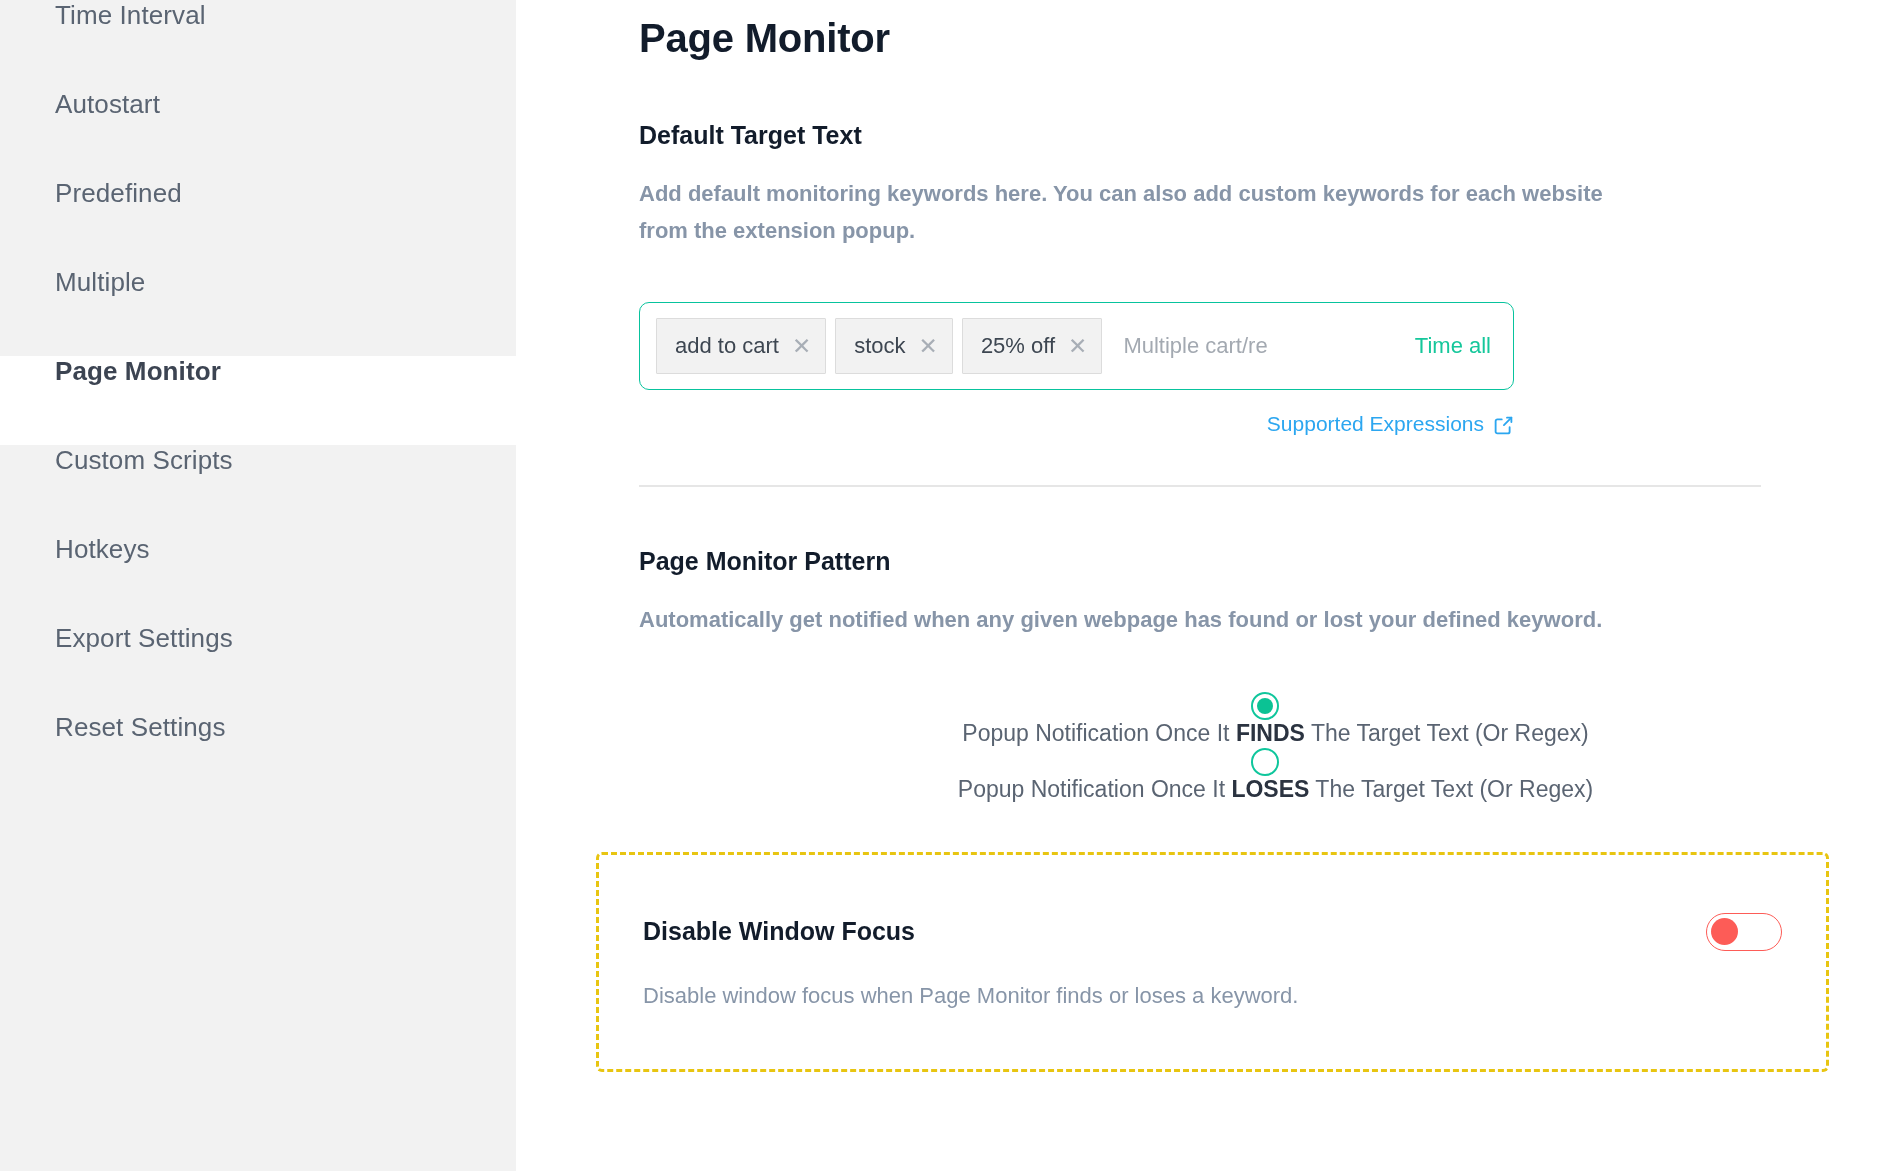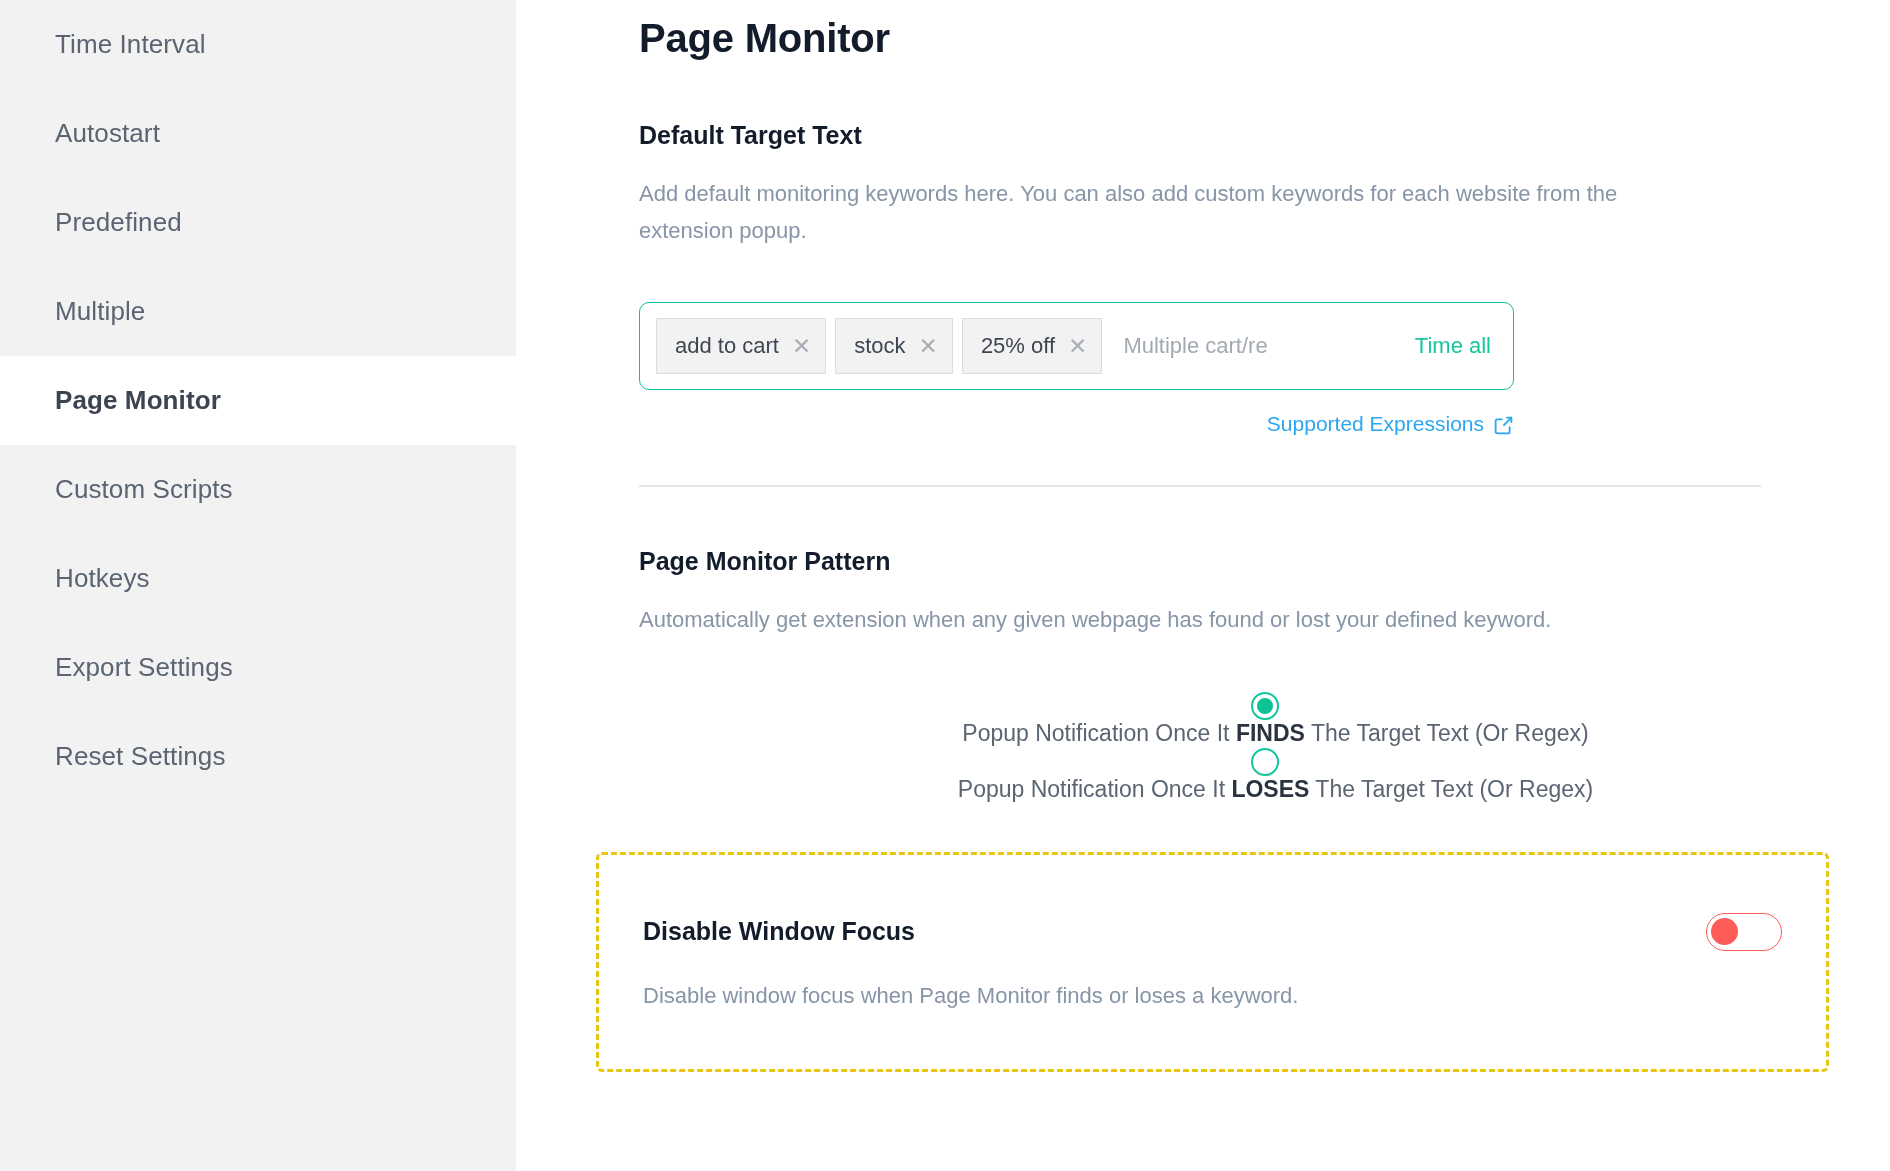--- a/index.html
+++ b/index.html
@@ -22,21 +22,21 @@
     width: 516px;
     flex: 0 0 516px;
     background: #f2f2f2;
     padding-top: 0px;
     position: relative;
   }
   .nav-list { list-style: none; }
   .nav-item {
     height: 89px;
     display: flex;
-    align-items: center;
+    align-items: flex-start;
     padding-left: 55px;
     font-size: 26px;
     color: #5a6472;
     letter-spacing: 0.1px;
     cursor: pointer;
     background: transparent;
   }
   .nav-item.active {
     background: #ffffff;
     color: #3c4452;
@@ -66,21 +66,21 @@
     font-weight: 700;
     color: #121c2b;
     margin-top: 60px;
   }
   .section-desc {
     font-size: 22px;
     color: #8795a8;
     line-height: 1.66;
     margin-top: 26px;
     max-width: 1010px;
-    font-weight: 400;
+    font-weight: 700;
   }
 
   
   .tag-input-wrap {
     margin-top: 53px;
     width: 875px;
   }
   .tag-input {
     border: 1.6px solid #08c39d;
     border-radius: 10px;
@@ -316,21 +316,21 @@
                 <path d="M19 14v5a2 2 0 0 1-2 2H5a2 2 0 0 1-2-2V7a2 2 0 0 1 2-2h5"></path>
               </svg>
             </span>
           </span>
         </div>
       </div>
 
       <div class="divider"></div>
 
       <h2 class="section-title">Page Monitor Pattern</h2>
-      <p class="section-desc">Automatically get extension when any given webpage has found or lost your defined keyword.</p>
+      <p class="section-desc">Automatically get notified when any given webpage has found or lost your defined keyword.</p>
 
       <div class="radio-group">
         <label class="radio-row">
           <span class="radio checked">
               <span class="dot"></span>
             </span>
           <span class="radio-label"><span>Popup Notification Once It </span><b>FINDS</b><span> The Target Text (Or Regex)</span></span>
         </label>
         <label class="radio-row">
           <span class="radio"></span>

